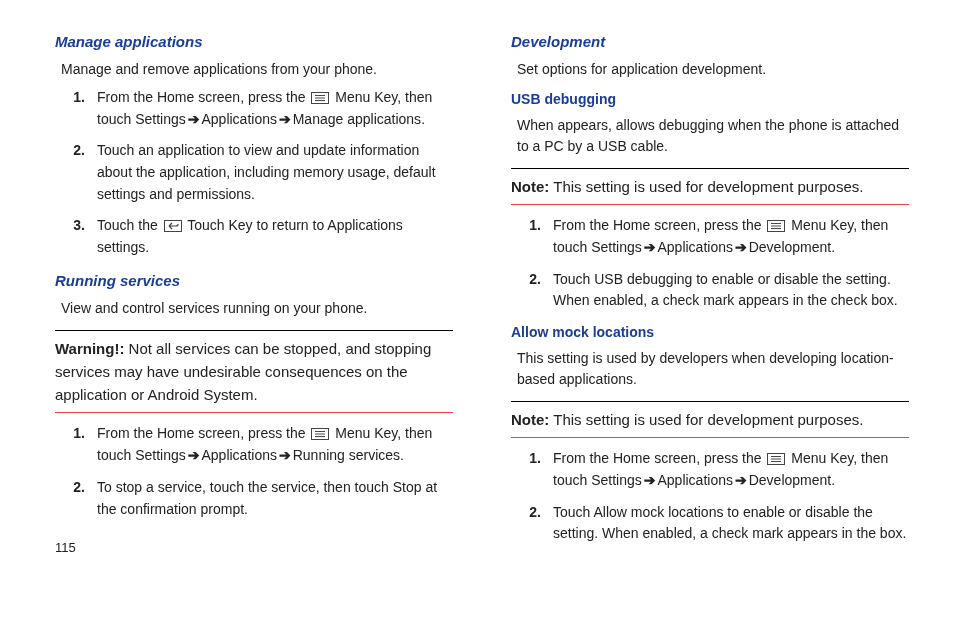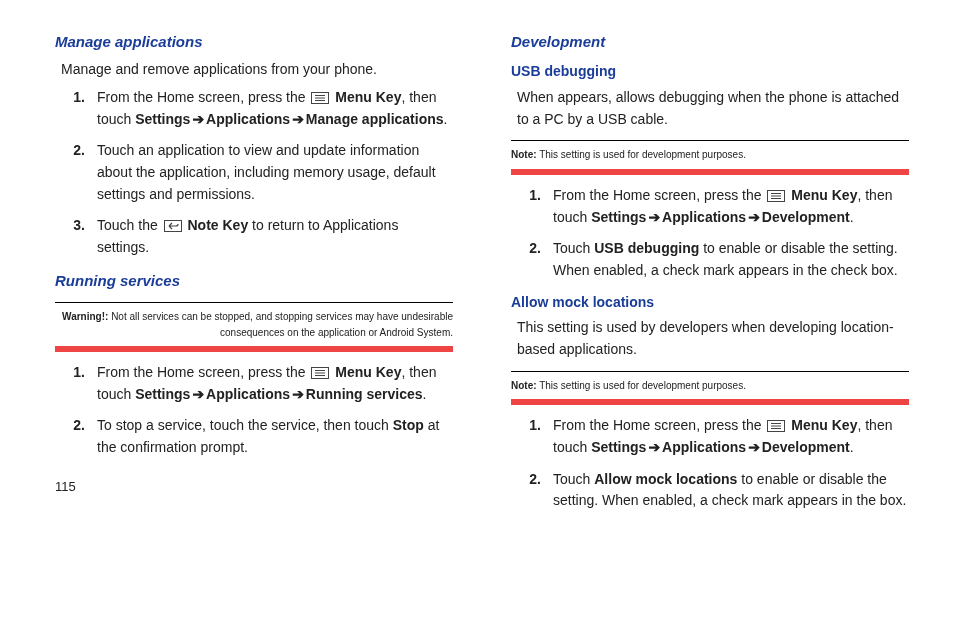--- a/index.html
+++ b/index.html
@@ -18,27 +18,27 @@
 }
 .h-blue-sm{
   font-weight:700;color:#1a3d99;font-size:14px;margin:8px 0 4px 0;
 }
 p{margin:0 0 8px 0}
 .desc{margin-left:6px;margin-bottom:6px}
 ol{list-style:none;margin:0 0 10px 0;padding:0}
 li{display:flex;gap:12px;margin:0 0 10px 14px}
 .num{font-weight:700;min-width:16px;text-align:right}
 .litext{flex:1}
-b{font-weight:700}
+b{font-weight:400}
 .arrow{font-weight:700;padding:0 2px}
 .note-box{
-  border-top:1px solid #000;border-bottom:6px solid #ef4444;
-  padding:6px 0;margin:10px 0;font-size:10px;
+  border-top:1px solid #000;border-bottom:1px solid #ef4444;
+  padding:6px 0;margin:10px 0;font-size:15px;
 }
-.note-box.center{text-align:right}
+.note-box.center{text-align:left}
 .note-label{font-weight:700}
 .pagenum{font-size:13px;margin-top:18px}
 svg.icon{vertical-align:-2px;margin:0 2px}
 </style>
 </head>
 <body>
 
 <div class="cols">
 
   <div class="col">
@@ -64,26 +64,27 @@
         <span class="litext">Touch an application to view and update information about the application, including memory usage, default settings and permissions.</span>
       </li>
       <li>
         <span class="num">3.</span>
         <span class="litext">
           <span>Touch the </span>
           <svg class="icon" width="18" height="12">
               <rect x="0.5" y="0.5" width="17" height="11" fill="none" stroke="#444"></rect>
               <path d="M5 6 L8 3 M5 6 L8 9 M5 6 H12 Q14 6 14 4" fill="none" stroke="#444" stroke-width="1.2"></path>
             </svg>
-          <b>Note Key</b><span> to return to Applications settings.</span>
+          <b>Touch Key</b><span> to return to Applications settings.</span>
         </span>
       </li>
     </ol>
 
     <p class="h-blue">Running services</p>
+    <p class="desc">View and control services running on your phone.</p>
     <div class="note-box center">
       <span class="note-label">Warning!:</span><span> Not all services can be stopped, and stopping services may have undesirable consequences on the application or Android System.</span>
     </div>
     <ol>
       <li>
         <span class="num">1.</span>
         <span class="litext">
           <span>From the Home screen, press the </span>
           <svg class="icon" width="18" height="12">
               <rect x="0.5" y="0.5" width="17" height="11" fill="none" stroke="#444"></rect>
@@ -101,20 +102,21 @@
         </span>
       </li>
     </ol>
 
     <div class="pagenum">115</div>
   </div>
 
   <div class="col">
 
     <p class="h-blue">Development</p>
+    <p class="desc">Set options for application development.</p>
 
     <p class="h-blue-sm">USB debugging</p>
     <p class="desc">When appears, allows debugging when the phone is attached to a PC by a USB cable.</p>
     <div class="note-box">
       <span class="note-label">Note:</span><span> This setting is used for development purposes.</span>
     </div>
     <ol>
       <li>
         <span class="num">1.</span>
         <span class="litext">

